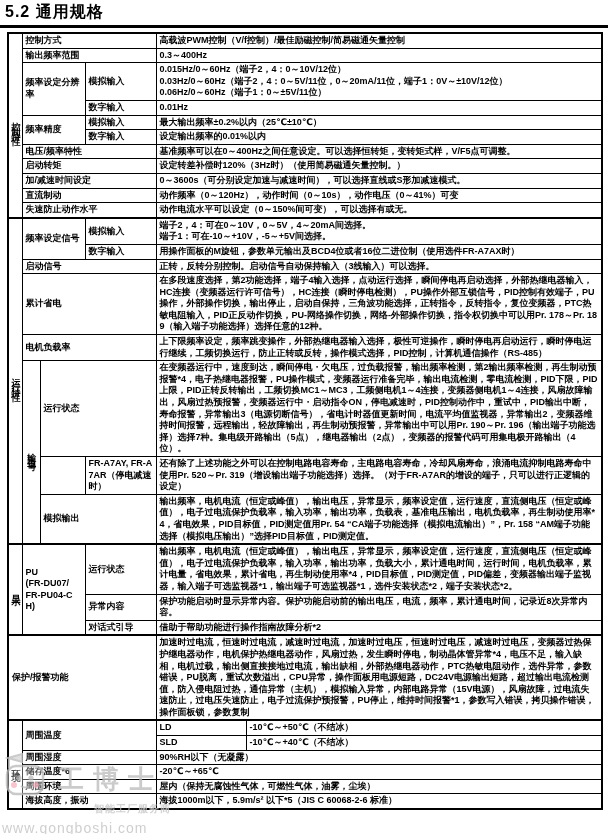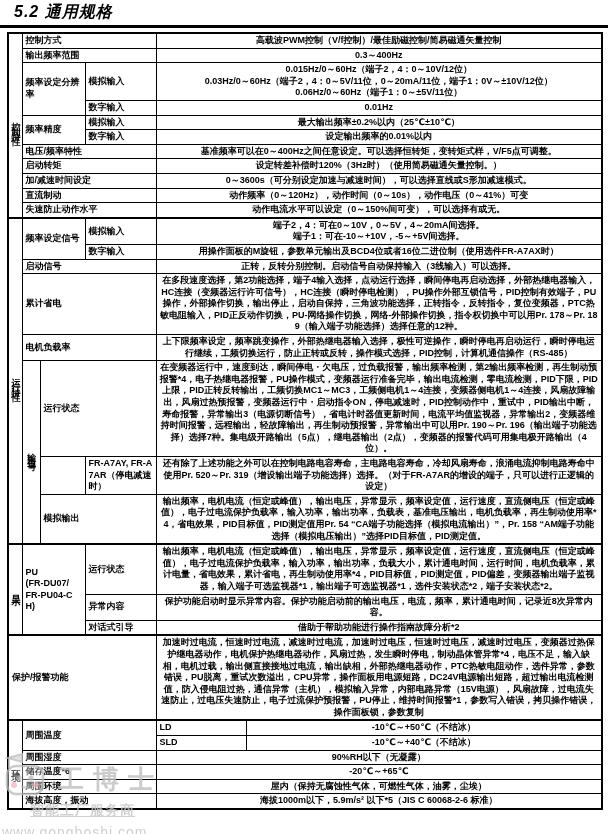--- a/index.html
+++ b/index.html
@@ -2,52 +2,52 @@
 <html><head>
 <meta charset="utf-8">
 <style>
   * { margin:0; padding:0; box-sizing:border-box; }
   html,body { background:#fff; }
   body {
     width:608px; height:834px; overflow:hidden; position:relative;
     font-family:"Liberation Sans","DejaVu Sans",sans-serif;
     font-weight:bold; color:#000;
   }
-  .title-wrap { border-bottom:3px solid #000; padding:2px 0 2px 14px;font-style:italic; }
+  .title-wrap { border-bottom:3px solid #000; padding:2px 0 2px 5px; }
   .title { font-size:16px; letter-spacing:1px; }
   table.spec {
     border-collapse:collapse; table-layout:fixed;
     width:594px; margin:4px 9px 0 7px;
     border:2px solid #000;
   }
   td {
     border:1px solid #000;
     font-size:9px; line-height:11.6px;
     padding:1px 3px; vertical-align:middle;
     white-space:pre-line; word-break:break-all;
     font-weight:bold;
   }
-  td.val { text-align:center; }
+  td.val { text-align:left; }
   td.lab { text-align:left; }
   .vt {
     writing-mode:vertical-rl; text-orientation:upright;
     text-align:center; padding:2px 0; letter-spacing:5px;
   }
   .vt2 { letter-spacing:3px; }
   tr.sect td { border-top:2px solid #000; }
   .wm {
     position:absolute; left:0; top:748px; width:230px; height:84px;
     z-index:5; pointer-events:none; opacity:.8;
   }
   .wm-row { display:flex; align-items:flex-start; }
   .wm-brand {
     font-size:26px; color:#bfbfbf; letter-spacing:9px;
     margin:14px 0 0 6px; font-weight:bold;
   }
-  .wm-tag { font-size:14px; color:#c6c6c6; margin:-2px 0 0 30px; letter-spacing:1px;text-decoration:underline; }
+  .wm-tag { font-size:10px; color:#c6c6c6; margin:-2px 0 0 94px; letter-spacing:1px; }
   .wm-url { font-size:14px; color:#c3c3c3; margin:4px 0 0 2px; font-weight:normal; letter-spacing:1px; }
 </style>
 </head>
 <body>
 
 <div class="title-wrap">
   <span class="title">5.2  通用规格</span>
 </div>
 
 <table class="spec">

